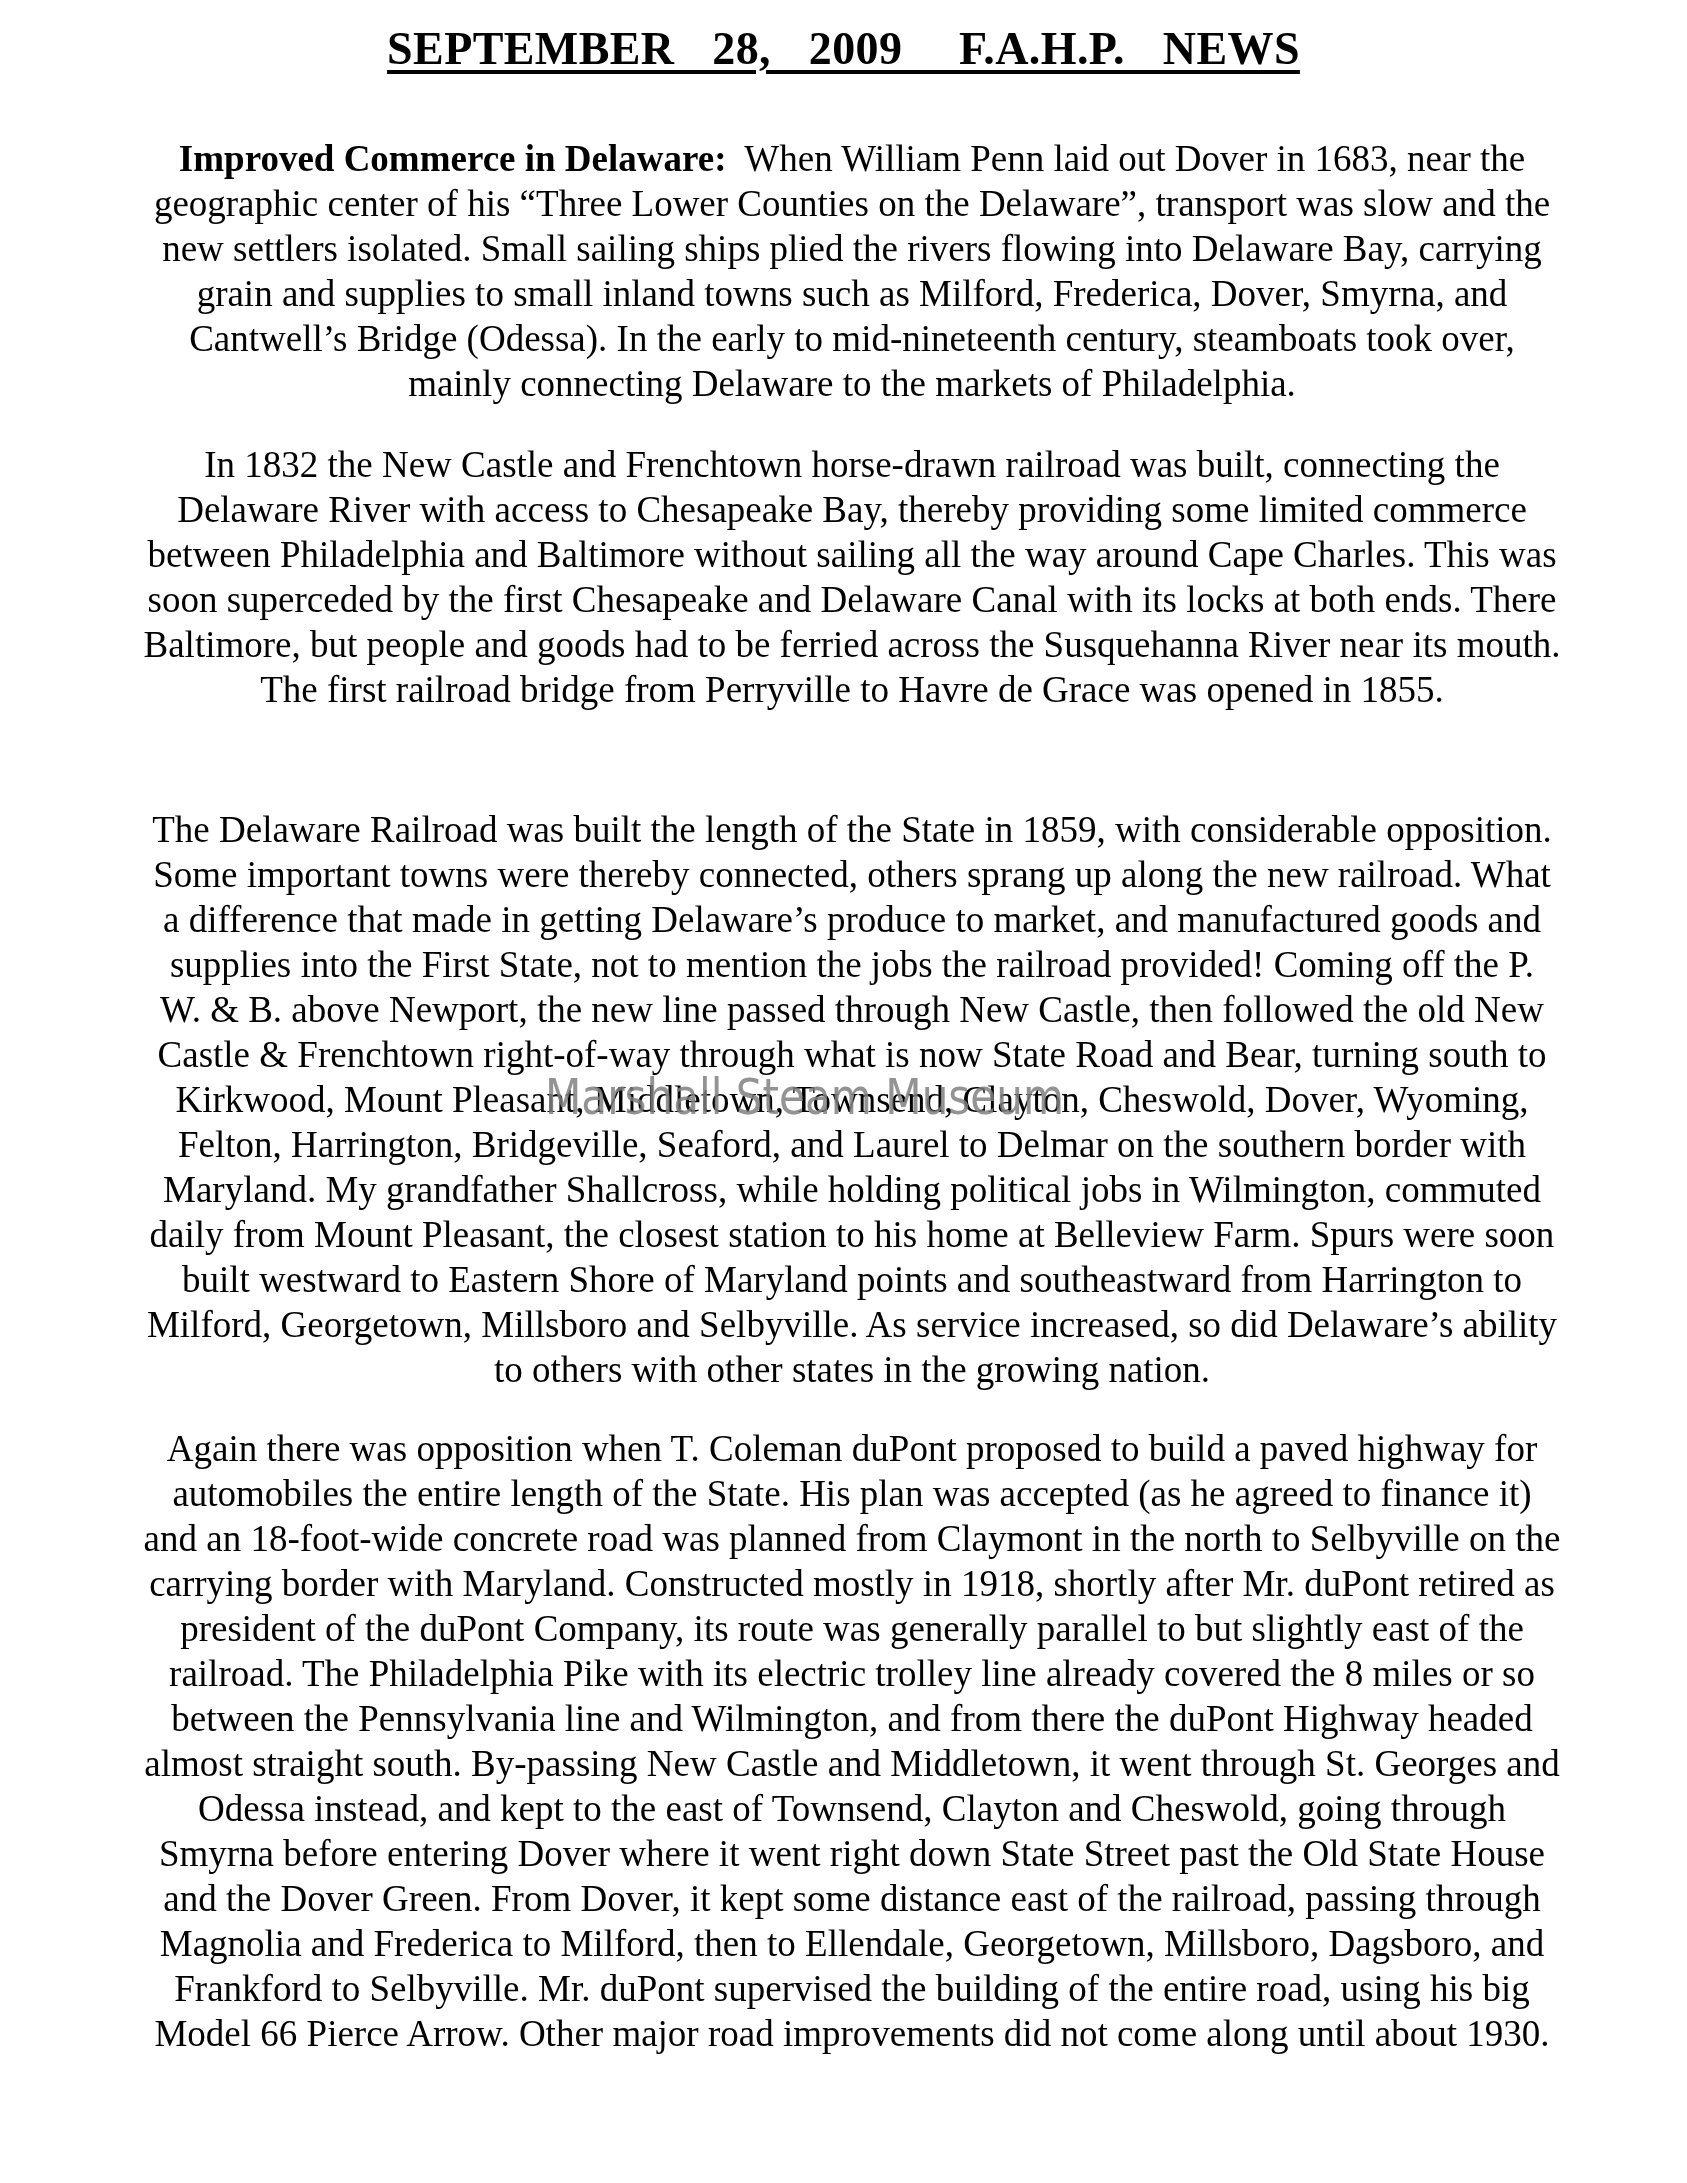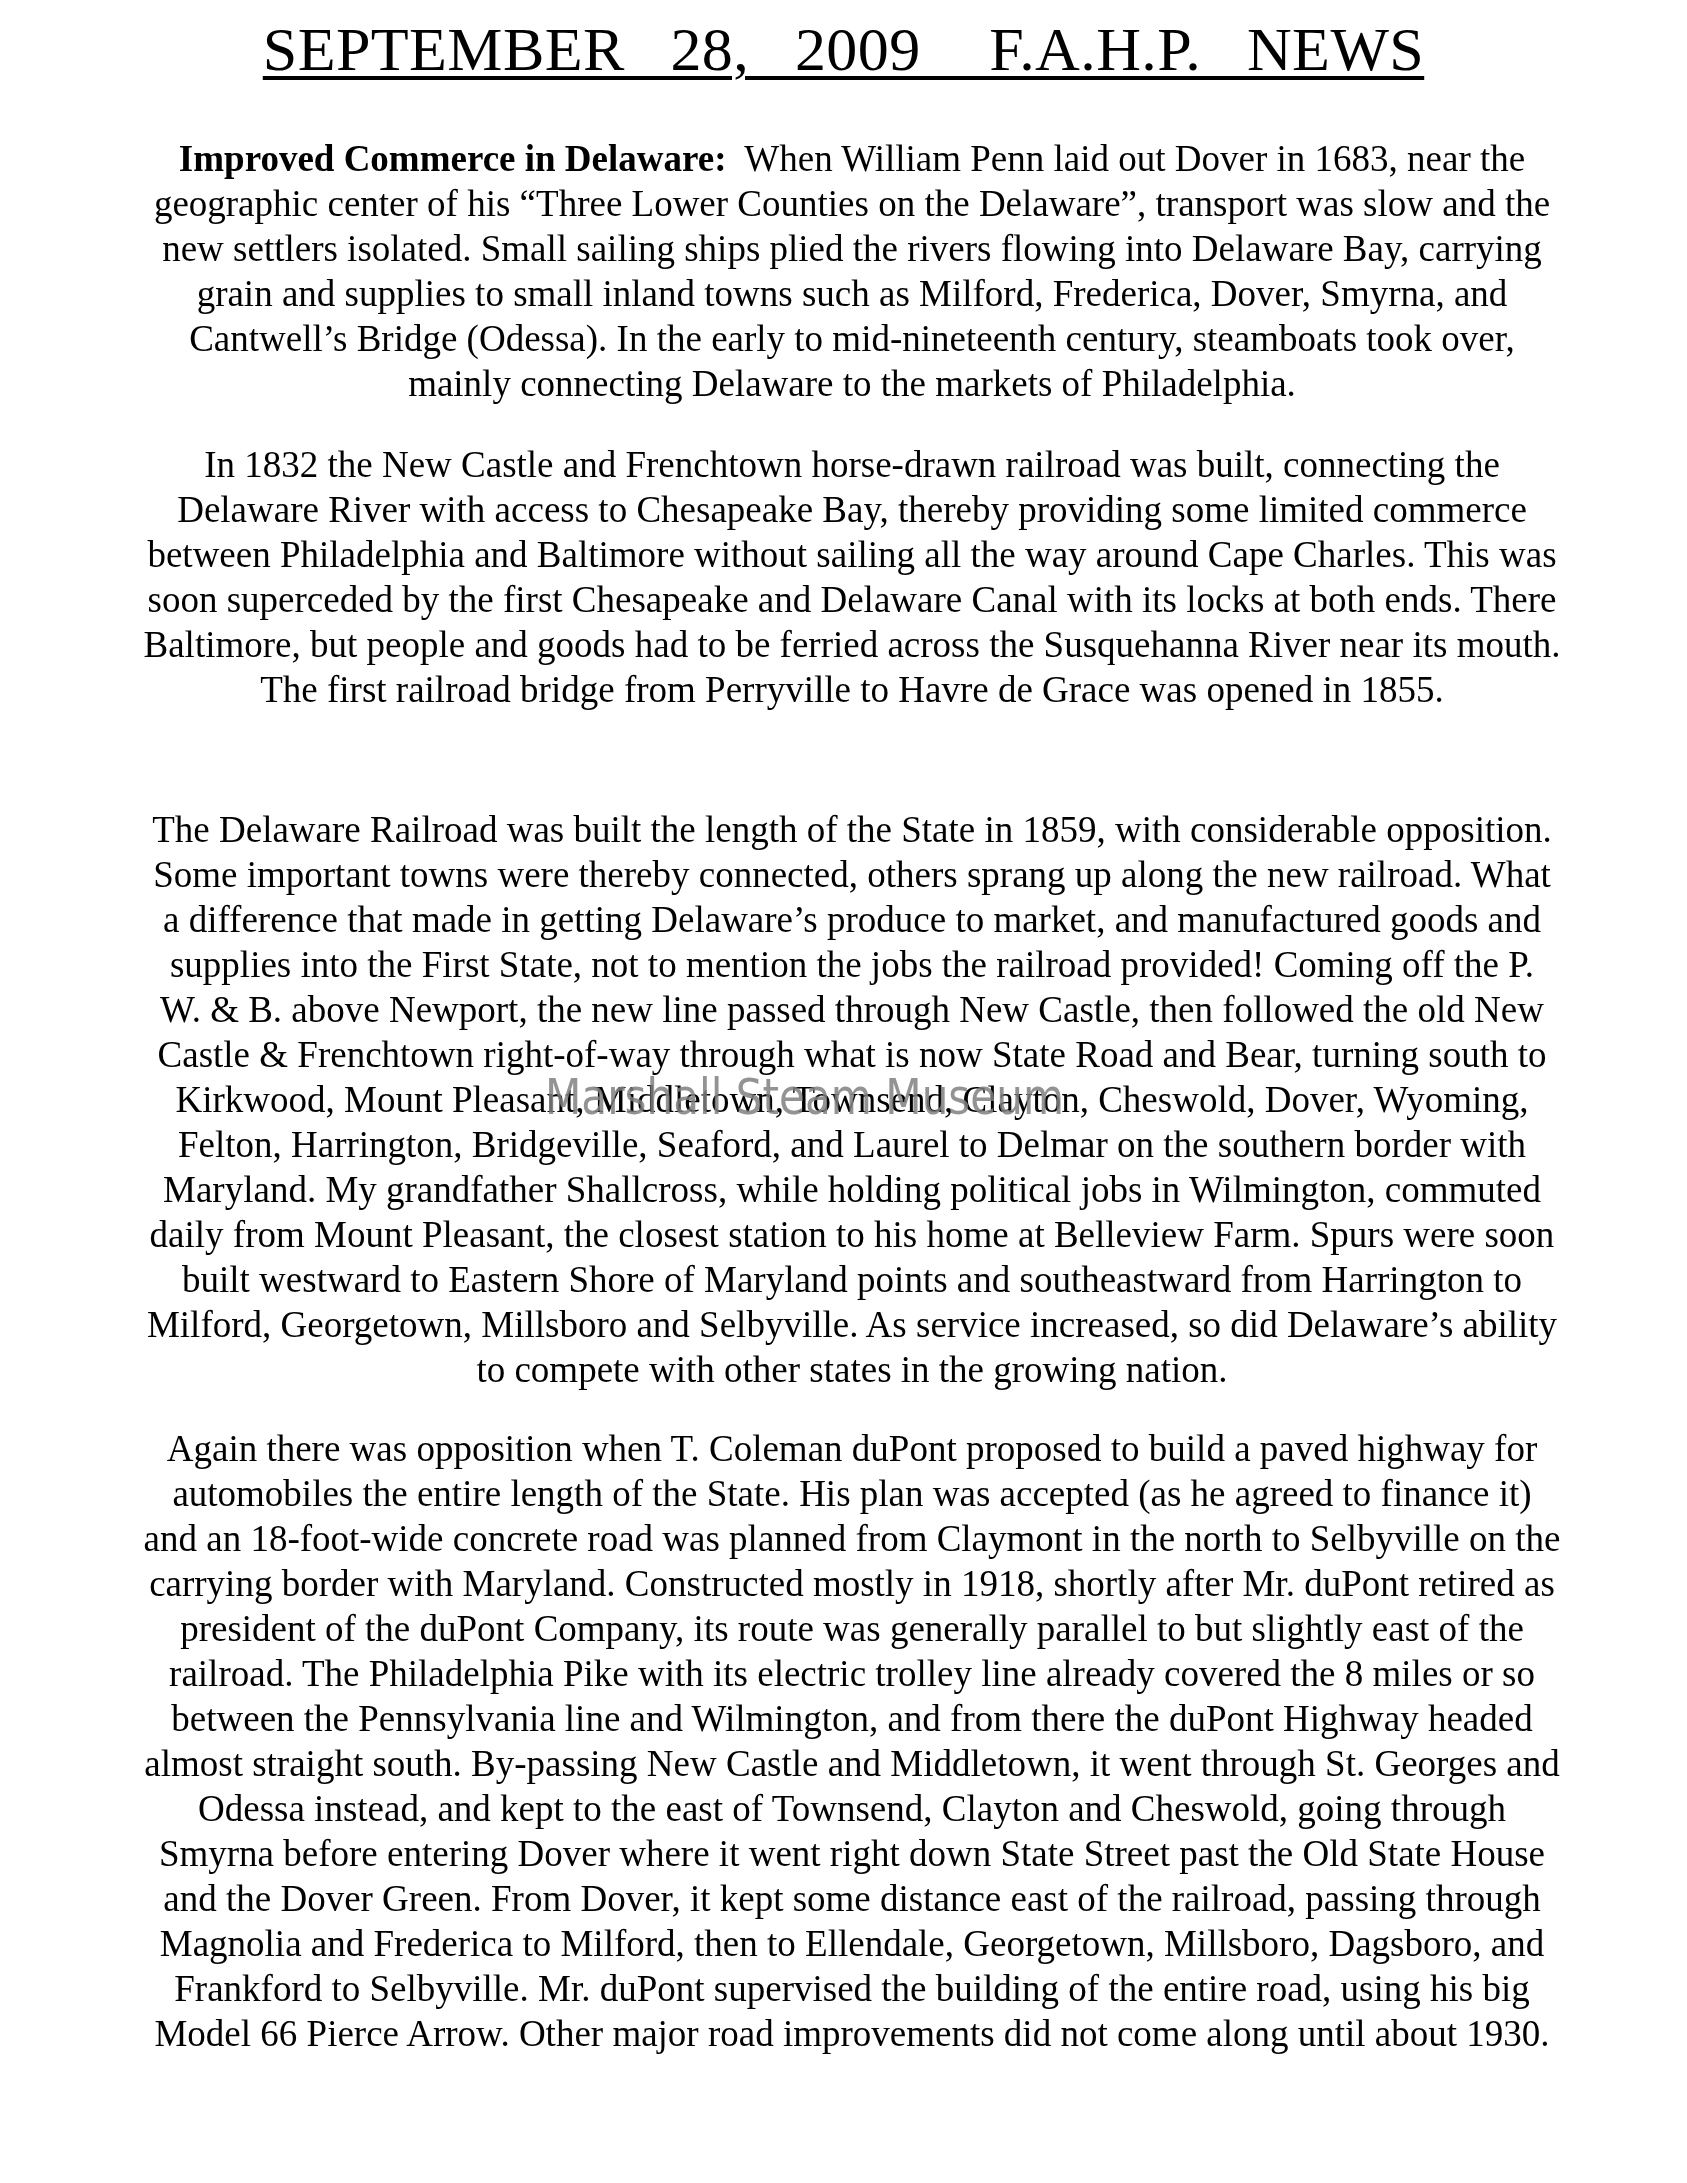--- a/index.html
+++ b/index.html
@@ -21,22 +21,22 @@
     width: 1687px;
     height: 2183px;
   }
   .title {
     position: absolute;
     left: 0;
     width: 1687px;
     top: 21px;
     text-align: center;
     font-family: "Liberation Serif", serif;
-    font-weight: normal;
-    font-size: 62px;
+    font-weight: bold;
+    font-size: 46px;
     line-height: 56px;
     letter-spacing: 0.4px;
     word-spacing: 7px;
     white-space: pre;
   }
   .title span {
     text-decoration: underline;
     text-decoration-thickness: 4.2px;
     text-underline-offset: 5.6px;
   }
@@ -105,21 +105,21 @@
     <span class="line">a difference that made in getting Delaware’s produce to market, and manufactured goods and</span>
     <span class="line">supplies into the First State, not to mention the jobs the railroad provided!  Coming off the P.</span>
     <span class="line">W. &amp; B. above Newport, the new line passed through New Castle, then followed the old New</span>
     <span class="line">Castle &amp; Frenchtown right-of-way through what is now State Road and Bear, turning south to</span>
     <span class="line">Kirkwood, Mount Pleasant, Middletown, Townsend, Clayton, Cheswold, Dover, Wyoming,</span>
     <span class="line">Felton, Harrington, Bridgeville, Seaford, and Laurel to Delmar on the southern border with</span>
     <span class="line">Maryland.  My grandfather Shallcross, while holding political jobs in Wilmington, commuted</span>
     <span class="line">daily from Mount Pleasant, the closest station to his home at Belleview Farm.  Spurs were soon</span>
     <span class="line">built westward to Eastern Shore of Maryland points and southeastward from Harrington to</span>
     <span class="line">Milford, Georgetown, Millsboro and Selbyville.  As service increased, so did Delaware’s ability</span>
-    <span class="line">to compete with other states in the growing nation.</span>
+    <span class="line">to others with other states in the growing nation.</span>
   </p>
 
   <p class="body-text" id="p4">
     <span class="line">Again there was opposition when T. Coleman duPont proposed to build a paved highway for</span>
     <span class="line">automobiles the entire length of the State.  His plan was accepted (as he agreed to finance it)</span>
     <span class="line">and an 18-foot-wide concrete road was planned from Claymont in the north to Selbyville on the</span>
     <span class="line">carrying border with Maryland.  Constructed mostly in 1918, shortly after Mr. duPont retired as</span>
     <span class="line">president of the duPont Company, its route was generally parallel to but slightly east of the</span>
     <span class="line">railroad.  The Philadelphia Pike with its electric trolley line already covered the 8 miles or so</span>
     <span class="line">between the Pennsylvania line and Wilmington, and from there the duPont Highway headed</span>

